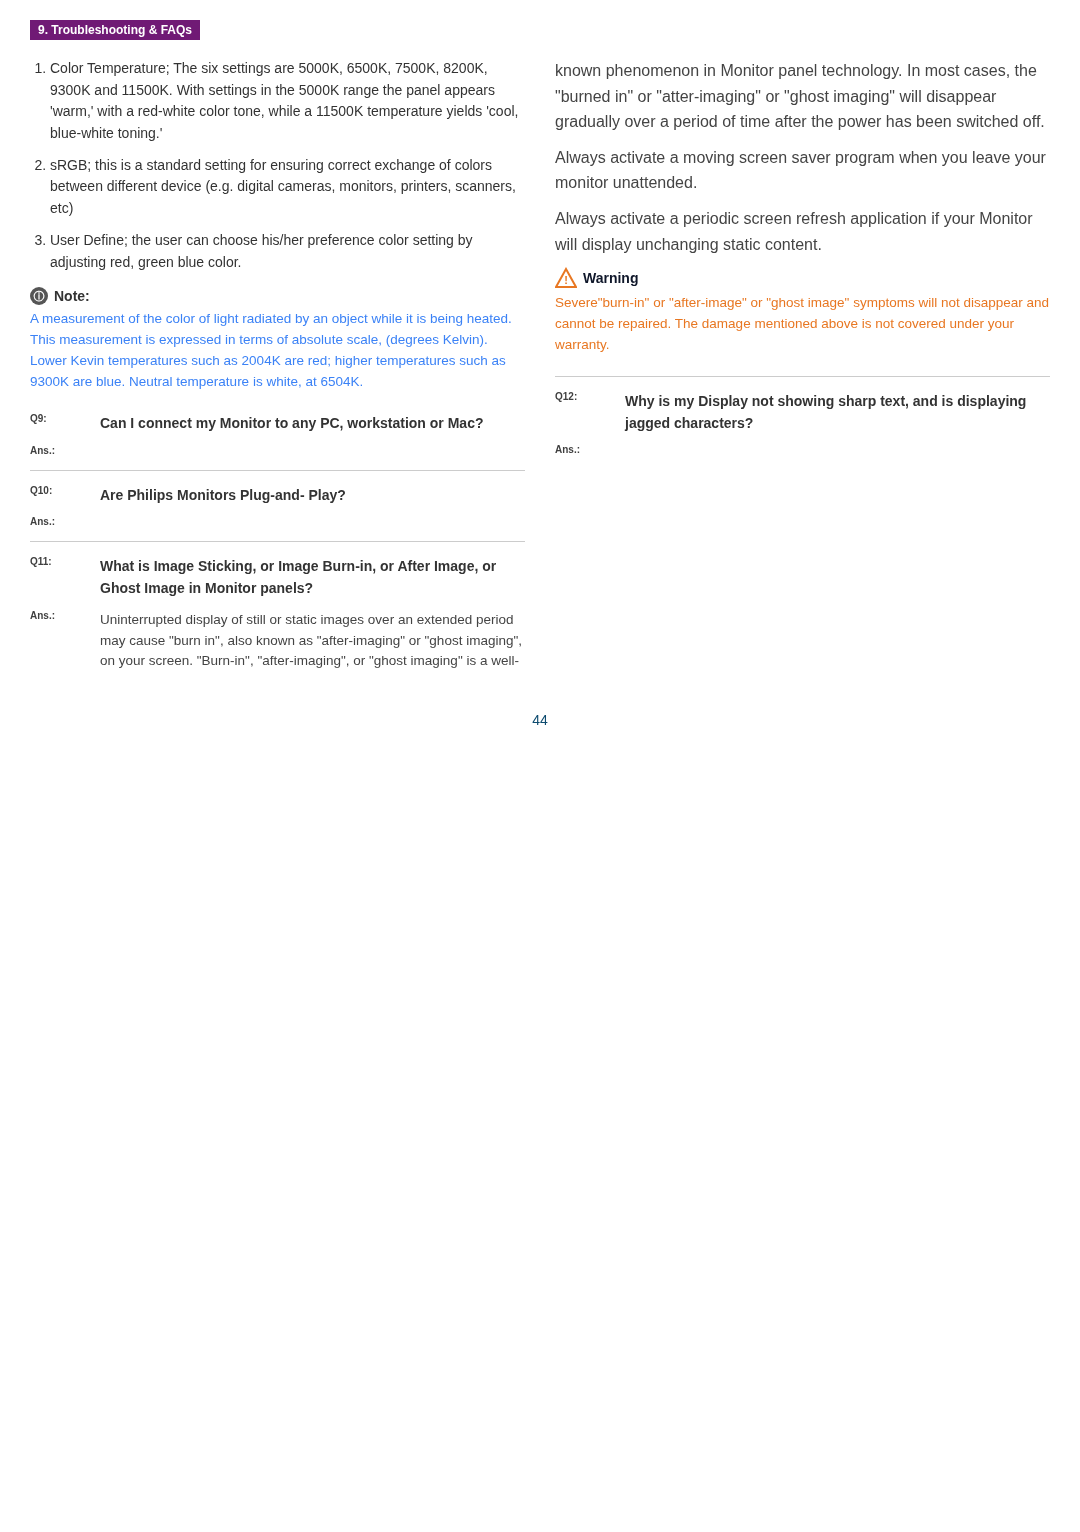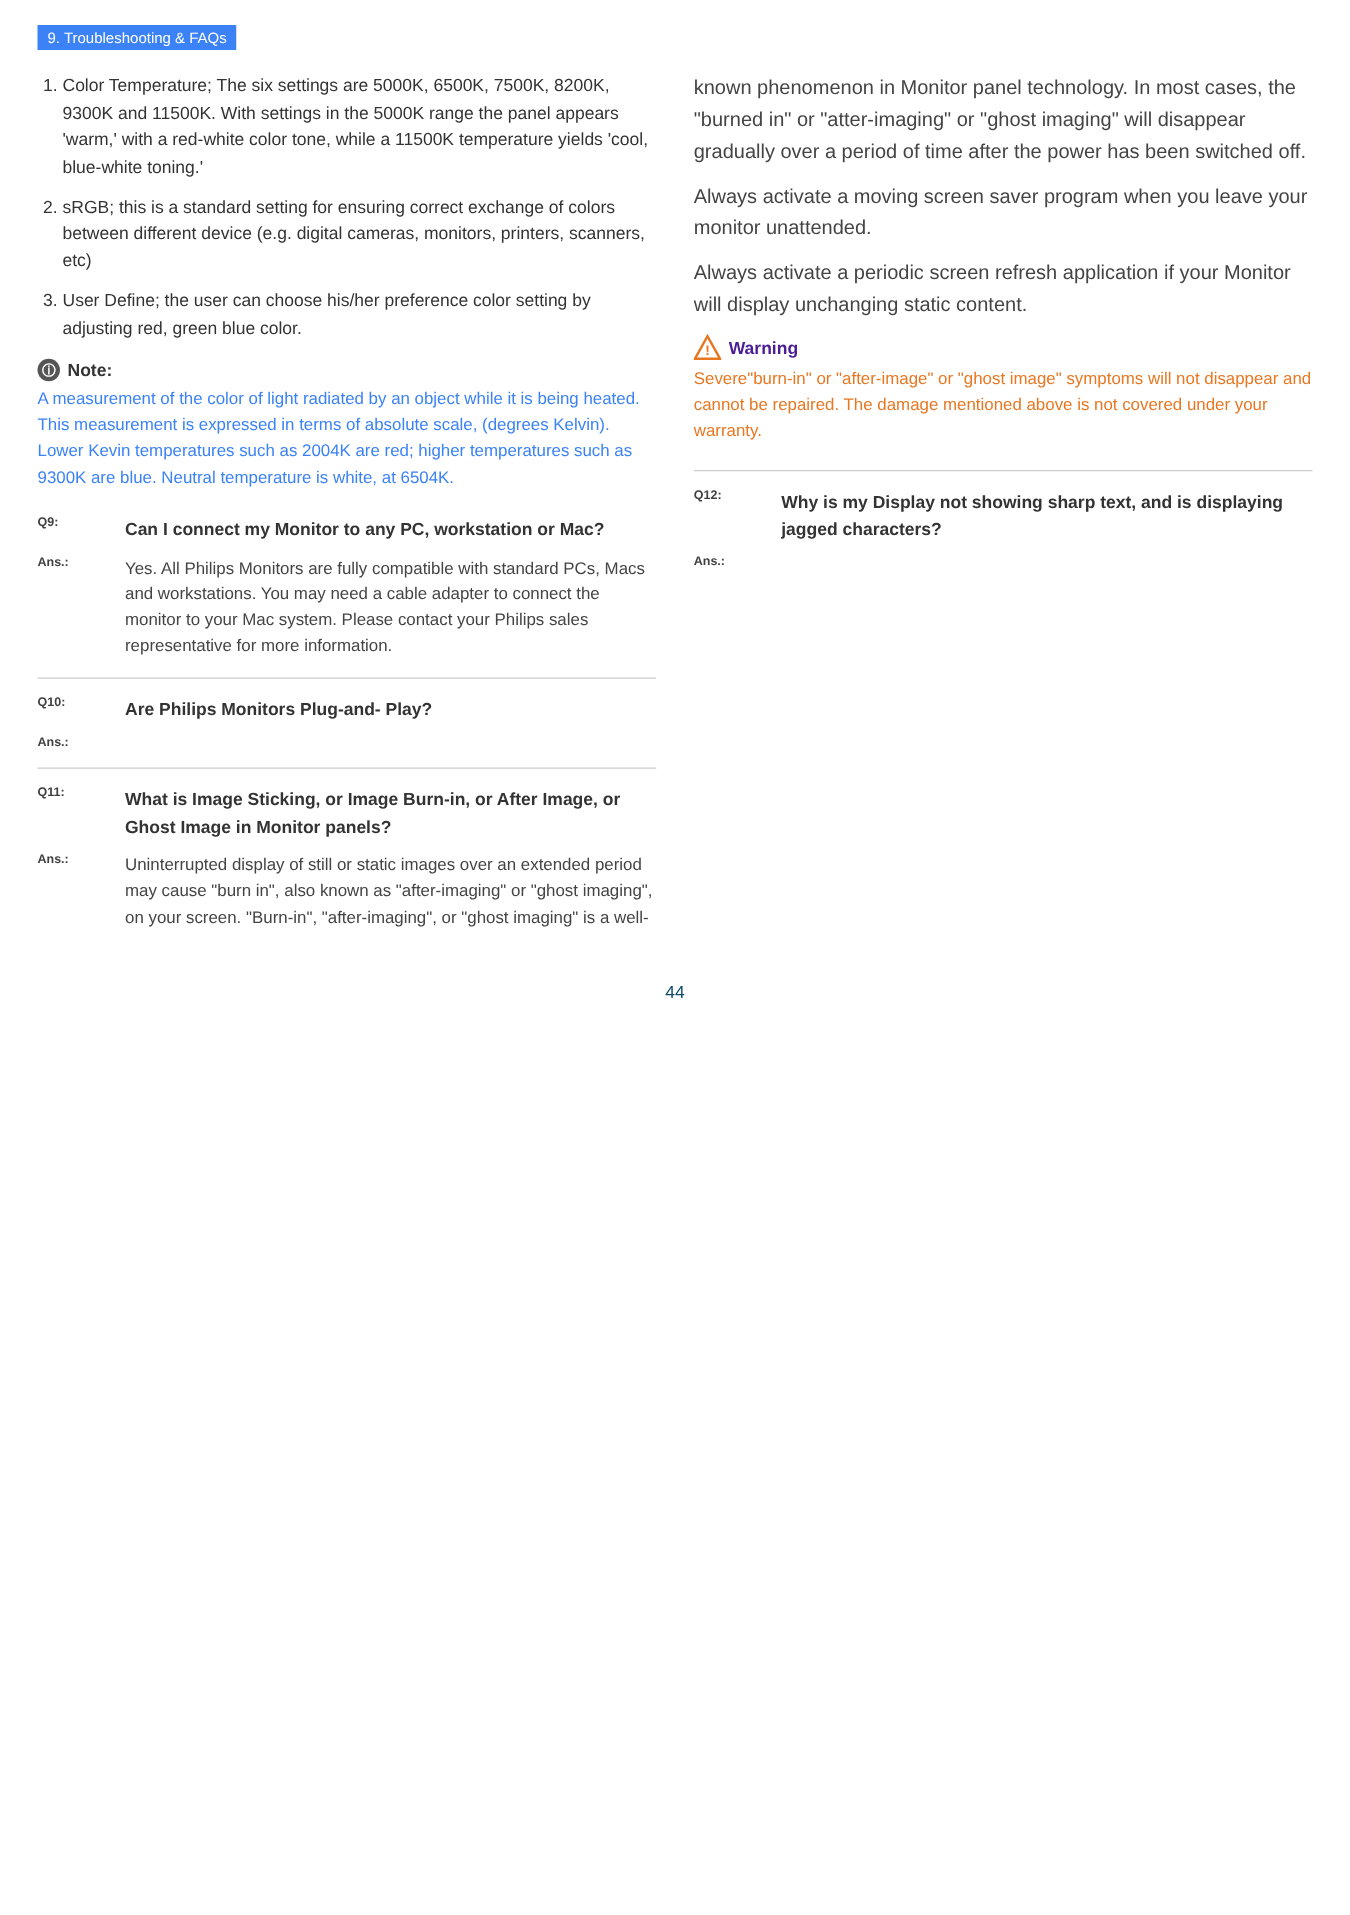--- a/index.html
+++ b/index.html
@@ -10,26 +10,27 @@
     body {
       background: #ffffff;
       font-family: Arial, Helvetica, sans-serif;
       font-size: 14px;
       color: #333333;
       width: 1080px;
       min-height: 1532px;
       padding: 20px 30px 40px 30px;
     }
     .header-bar {
-      background-color: #3b82f6;
+      background-color: #701a75;
       color: #ffffff;
       font-size: 12px;
       padding: 3px 8px;
       margin-bottom: 18px;
       display: inline-block;
+      font-weight: bold;
     }
     .two-col {
       display: flex;
       gap: 30px;
     }
     .left-col {
       flex: 1;
     }
     .right-col {
       flex: 1;
@@ -167,21 +168,20 @@
       </div>
       <div class="note-text">A measurement of the color of light radiated by an object while it is being heated. This measurement is expressed in terms of absolute scale, (degrees Kelvin). Lower Kevin temperatures such as 2004K are red; higher temperatures such as 9300K are blue. Neutral temperature is white, at 6504K.</div>
     </div>
 
     <div class="qa-row">
       <div class="qa-label">Q9:</div>
       <div class="qa-question">Can I connect my Monitor to any PC, workstation or Mac?</div>
     </div>
     <div class="qa-row">
       <div class="qa-label">Ans.:</div>
-      <div class="qa-answer">Yes. All Philips Monitors are fully compatible with standard PCs, Macs and workstations. You may need a cable adapter to connect the monitor to your Mac system. Please contact your Philips sales representative for more information.</div>
     </div>
 
     <hr class="divider">
 
     <div class="qa-row">
       <div class="qa-label">Q10:</div>
       <div class="qa-question">Are Philips Monitors Plug-and- Play?</div>
     </div>
     <div class="qa-row">
       <div class="qa-label">Ans.:</div>
@@ -205,21 +205,21 @@
     <p>Always activate a periodic screen refresh application if your Monitor will display unchanging static content.</p>
 
     <div class="warning-box">
       <div class="warning-label">
         <span class="warning-icon">
           <svg width="22" height="22" viewBox="0 0 22 22" xmlns="http://www.w3.org/2000/svg">
             <polygon points="11,2 21,20 1,20" fill="none" stroke="#e87722" stroke-width="2"></polygon>
             <text x="11" y="17" text-anchor="middle" font-size="11" fill="#e87722" font-weight="bold">!</text>
           </svg>
         </span>
-        <span style="color:#4c1d95; font-weight:bold;">Warning</span>
+        <span style="color:#0f172a; font-weight:bold;">Warning</span>
       </div>
       <div class="warning-text">Severe"burn-in" or "after-image" or "ghost image" symptoms will not disappear and cannot be repaired. The damage mentioned above is not covered under your warranty.</div>
     </div>
 
     <hr class="divider">
 
     <div class="qa-row">
       <div class="qa-label">Q12:</div>
       <div class="qa-question">Why is my Display not showing sharp text, and is displaying jagged characters?</div>
     </div>

